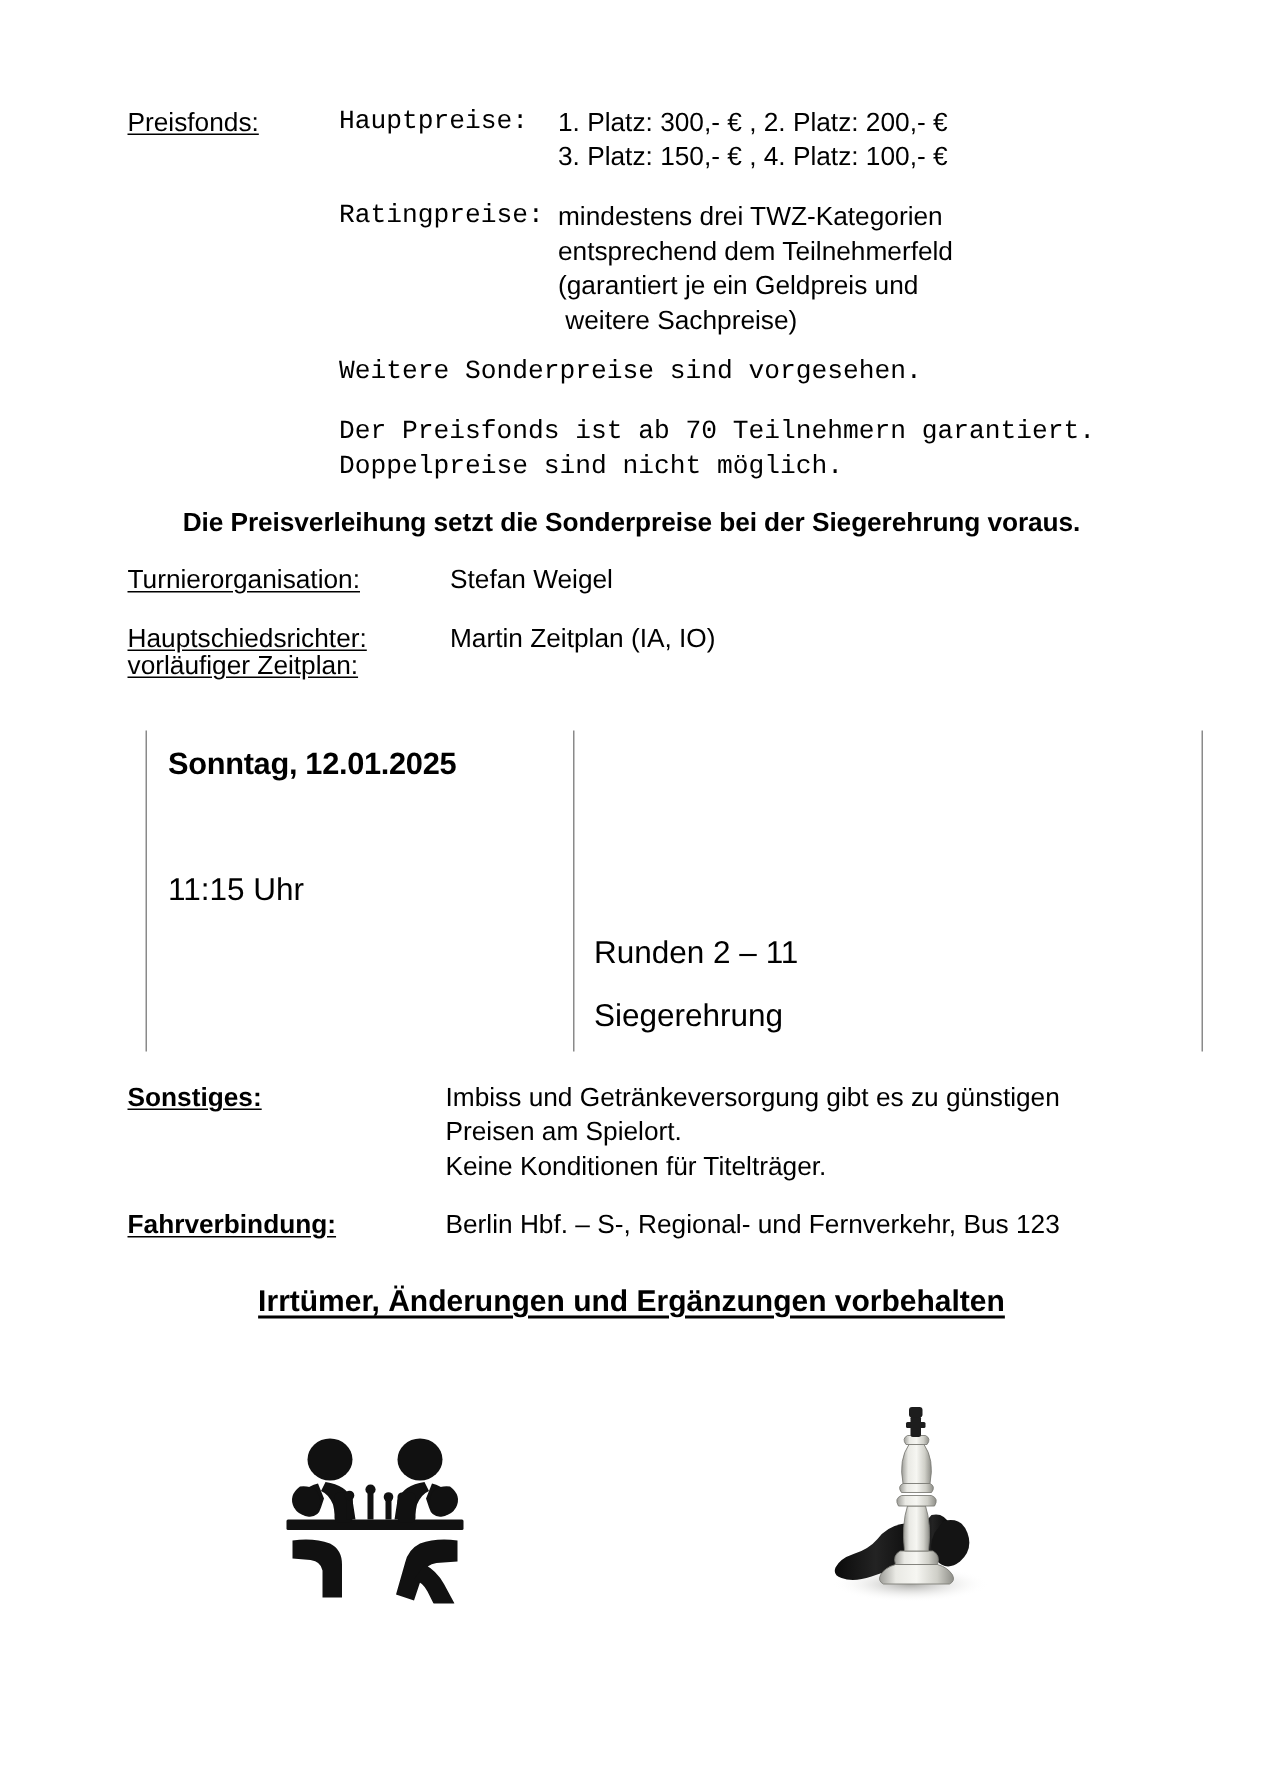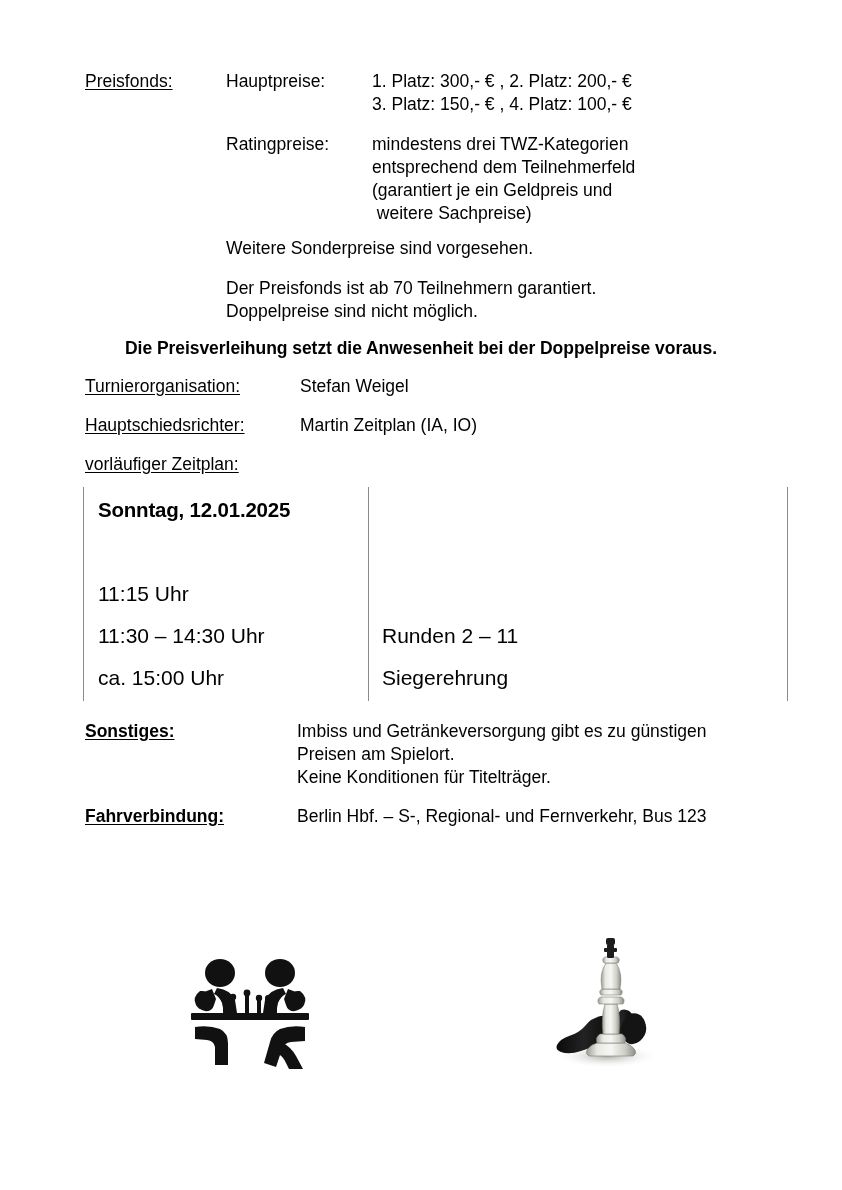--- a/index.html
+++ b/index.html
@@ -28,37 +28,37 @@
     position: absolute;
     font-size: 17.5px;
     line-height: 23px;
     white-space: pre;
   }
   .u  { text-decoration: underline; text-underline-offset: 2px; }
   .bu { font-weight: bold; text-decoration: underline; text-underline-offset: 2px; }
 
   
   .label-col  { left: 85px; }
-  .mid-col    { left: 226px; }
+  .mid-col    { left: 226px; font-family: Liberation Mono, monospace; }
   .val-col    { left: 372px; }
 
   
   .notice {
     position: absolute;
     left: 0; width: 842px;
     text-align: center;
     font-size: 17.5px;
     font-weight: bold;
     letter-spacing: -0.05px;
   }
 
   
   .sched {
     position: absolute;
-    left: 83px;
+    left: 97px;
     top: 487px;
     width: 573px;
     height: 214px;
     padding-left: 12px;
   }
   .sched .vline {
     position: absolute;
     top: 0;
     width: 1px;
     height: 214px;
@@ -147,69 +147,70 @@
     <div class="t val-col" style="top:133px">mindestens drei TWZ-Kategorien</div>
     <div class="t val-col" style="top:156px">entsprechend dem Teilnehmerfeld</div>
     <div class="t val-col" style="top:179px">(garantiert je ein Geldpreis und</div>
     <div class="t val-col" style="top:202px"> weitere Sachpreise)</div>
 
     <div class="t mid-col" style="top:237px">Weitere Sonderpreise sind vorgesehen.</div>
     <div class="t mid-col" style="top:277px">Der Preisfonds ist ab 70 Teilnehmern garantiert.</div>
     <div class="t mid-col" style="top:300px">Doppelpreise sind nicht möglich.</div>
   </div>
 
-  <div class="notice" style="top:338px">Die Preisverleihung setzt die Anwesenheit bei der Doppelpreise voraus.</div>
+  <div class="notice" style="top:338px">Die Preisverleihung setzt die Sonderpreise bei der Siegerehrung voraus.</div>
 
   <div>
     <div class="t u info-label" style="top:375px">Turnierorganisation:</div>
     <div class="t" style="left:300px; top:375px">Stefan Weigel</div>
 
     <div class="t u info-label" style="top:414px">Hauptschiedsrichter:</div>
     <div class="t" style="left:300px; top:414px">Martin Zeitplan (IA, IO)</div>
   </div>
 
-  <div class="t u info-label" style="top:453px">vorläufiger Zeitplan:</div>
+  <div class="t u info-label" style="top:432px">vorläufiger Zeitplan:</div>
 
   <div class="sched">
     <div class="vline l"></div>
     <div class="vline m"></div>
     <div class="vline r"></div>
 
     <div class="row" style="top:2px">
       <div class="c-time head">Sonntag, 12.01.2025</div>
     </div>
 
 
     <div class="row" style="top:86px">
       <div class="c-time">11:15 Uhr</div>
     </div>
 
     <div class="row" style="top:128px">
-      <div class="c-time">11:30 – 14:30 Uhr</div>
       <div class="c-desc">Runden 2 – 11</div>
     </div>
 
     <div class="row" style="top:170px">
-      <div class="c-time">ca. 15:00 Uhr</div>
       <div class="c-desc">Siegerehrung</div>
     </div>
   </div>
 
   <div>
     <div class="t bu info-label" style="top:720px">Sonstiges:</div>
     <div class="t info-val" style="top:720px">Imbiss und Getränkeversorgung gibt es zu günstigen</div>
     <div class="t info-val" style="top:743px">Preisen am Spielort.</div>
     <div class="t info-val" style="top:766px">Keine Konditionen für Titelträger.</div>
   </div>
 
   <div>
     <div class="t bu info-label" style="top:805px">Fahrverbindung:</div>
     <div class="t info-val" style="top:805px">Berlin Hbf. – S-, Regional- und Fernverkehr, Bus 123</div>
   </div>
 
+  <div class="final" style="top:857px">
+    <span>Irrtümer, Änderungen und Ergänzungen vorbehalten</span>
+  </div>
 
   <div class="img-pictogram">
     <svg viewBox="0 0 142 118" width="142" height="118" aria-hidden="true">
       <g fill="#111111">
 
         <rect x="12" y="62" width="118" height="7" rx="1"></rect>
 
         <ellipse cx="41" cy="22" rx="15" ry="14"></ellipse>
 
         <path d="M33 38 q-12 3 -13 13 q-1 8 6 9 q7 1 9 -6 l2 -6 z"></path>

